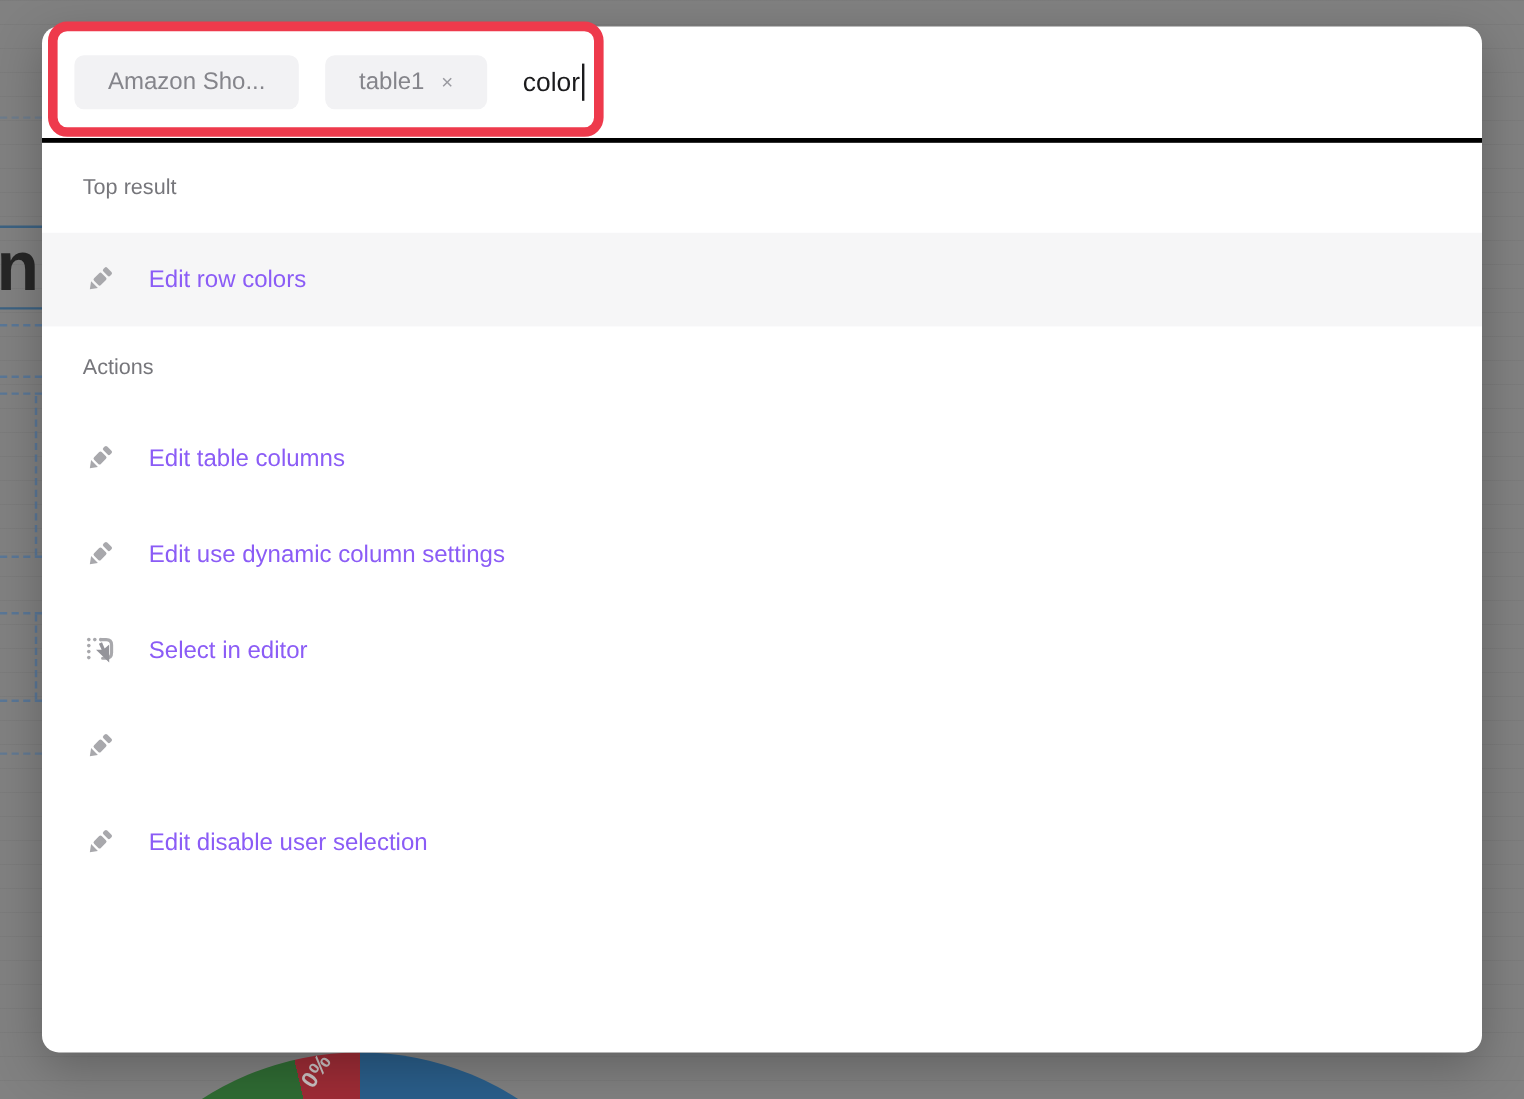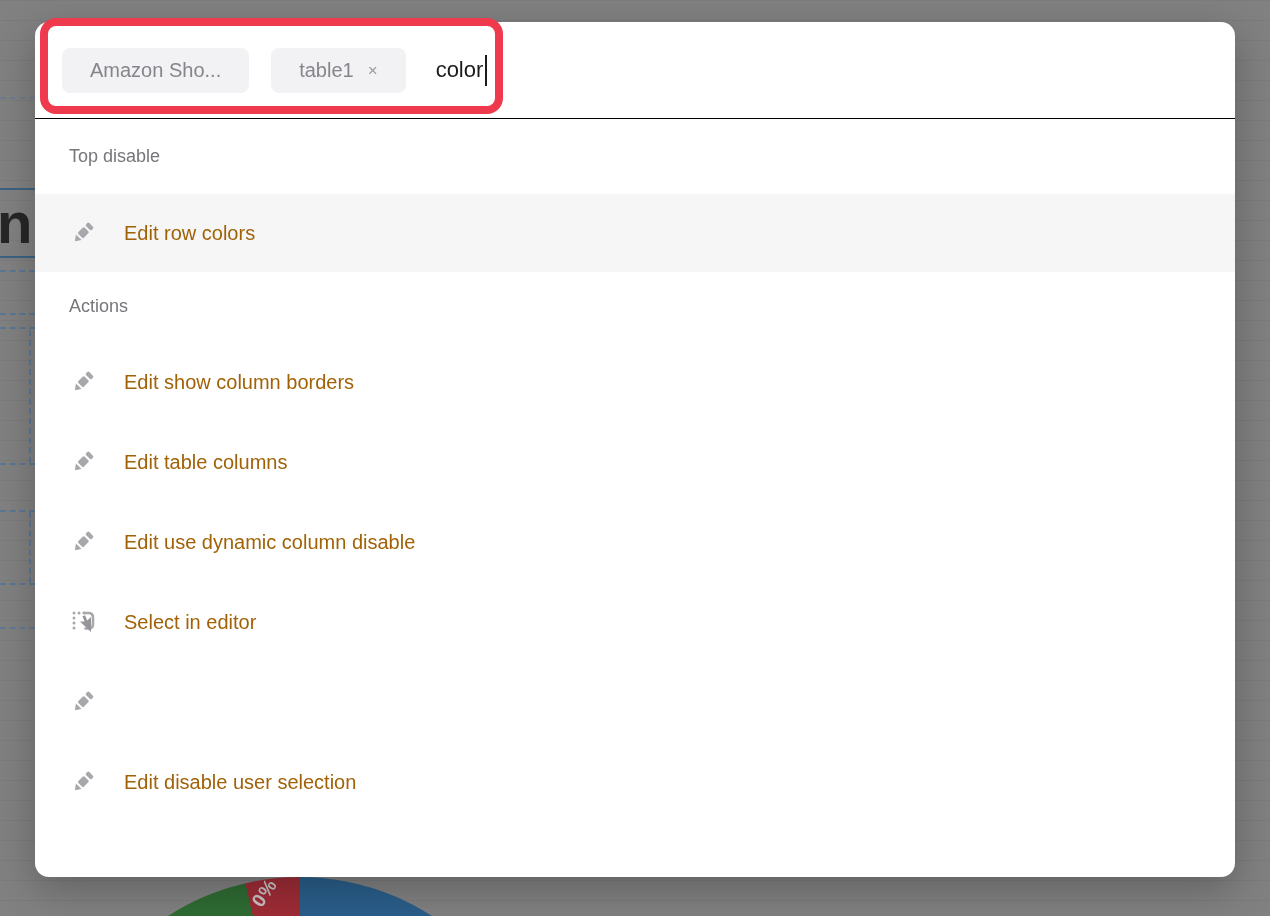--- a/index.html
+++ b/index.html
@@ -50,21 +50,21 @@
   .panel {
     position: absolute; left: 35px; top: 22px;
     width: 1200px; height: 855px;
     background: #ffffff; border-radius: 14px;
     box-shadow: 0 12px 40px rgba(0,0,0,0.25);
     overflow: hidden; z-index: 2;
   }
 
   .search-row {
     height: 97px; display: flex; align-items: center;
-    padding-left: 27px; border-bottom: 1px solid #000000;
+    padding-left: 27px; border-bottom: 4px solid #000000;
   }
   .token-chip {
     display: inline-flex; align-items: center; justify-content: center;
     height: 45px; background: #f2f2f4; border-radius: 8px;
     color: #85858b; font-size: 20px; padding: 0 28px;
     margin-right: 22px; white-space: nowrap;
   }
   .token-chip .chip-close {
     margin-left: 14px; color: #9a9aa0; font-size: 17px;
     line-height: 1; cursor: default;
@@ -85,21 +85,21 @@
   .item-row {
     height: 80px; display: flex; align-items: center;
     padding-left: 33px; cursor: pointer;
   }
   .item-row.highlighted { height: 78px; background: #f6f6f7; }
   .item-icon {
     width: 30px; height: 30px; margin-right: 26px;
     display: inline-flex; align-items: center; justify-content: center;
     flex: 0 0 30px;
   }
-  .item-label { font-size: 20px; color: #a16207; }
+  .item-label { font-size: 20px; color: #8b5cf6; }
 
   
   .annotation-box {
     position: absolute; left: 40px; top: 18px;
     width: 463px; height: 96px;
     border: 8px solid #ee3a4c; border-radius: 16px;
     z-index: 5; pointer-events: none;
   }
 </style>
 </head>
@@ -132,21 +132,21 @@
         </span><span class="token-chip">
           <span>table1</span>
           <span class="chip-close">×</span>
         </span></span>
     <span class="query-wrap">
       <span class="query-text">color</span>
       <span class="caret"></span>
     </span>
   </div>
   <div id="palette-body">
-      <div class="section-header first">Top disable</div>
+      <div class="section-header first">Top result</div>
       <div class="item-row highlighted">
         <span class="item-icon">
           <svg width="30" height="30" viewBox="0 0 30 30" fill="#a8a8ac">
       <g transform="rotate(-45 15 15)">
         <polygon points="3.5,15 9,11 9,19"></polygon>
         <rect x="11" y="11" width="9" height="8" rx="1.5"></rect>
         <rect x="22" y="11" width="4.5" height="8" rx="1.5"></rect>
       </g>
           </svg>
         </span>
@@ -156,45 +156,33 @@
       <div class="item-row">
         <span class="item-icon">
           <svg width="30" height="30" viewBox="0 0 30 30" fill="#a8a8ac">
       <g transform="rotate(-45 15 15)">
         <polygon points="3.5,15 9,11 9,19"></polygon>
         <rect x="11" y="11" width="9" height="8" rx="1.5"></rect>
         <rect x="22" y="11" width="4.5" height="8" rx="1.5"></rect>
       </g>
           </svg>
         </span>
-        <span class="item-label">Edit show column borders</span>
-      </div>
-      <div class="item-row">
-        <span class="item-icon">
-          <svg width="30" height="30" viewBox="0 0 30 30" fill="#a8a8ac">
-      <g transform="rotate(-45 15 15)">
-        <polygon points="3.5,15 9,11 9,19"></polygon>
-        <rect x="11" y="11" width="9" height="8" rx="1.5"></rect>
-        <rect x="22" y="11" width="4.5" height="8" rx="1.5"></rect>
-      </g>
-          </svg>
-        </span>
         <span class="item-label">Edit table columns</span>
       </div>
       <div class="item-row">
         <span class="item-icon">
           <svg width="30" height="30" viewBox="0 0 30 30" fill="#a8a8ac">
       <g transform="rotate(-45 15 15)">
         <polygon points="3.5,15 9,11 9,19"></polygon>
         <rect x="11" y="11" width="9" height="8" rx="1.5"></rect>
         <rect x="22" y="11" width="4.5" height="8" rx="1.5"></rect>
       </g>
           </svg>
         </span>
-        <span class="item-label">Edit use dynamic column disable</span>
+        <span class="item-label">Edit use dynamic column settings</span>
       </div>
       <div class="item-row">
         <span class="item-icon">
           <svg width="30" height="30" viewBox="0 0 30 30">
     <g fill="#a8a8ac">
       <circle cx="6" cy="6" r="1.5"></circle>
               <circle cx="11" cy="6" r="1.5"></circle>
               <circle cx="16" cy="6" r="1.5"></circle>
       <circle cx="6" cy="11" r="1.5"></circle>
               <circle cx="6" cy="16" r="1.5"></circle>

